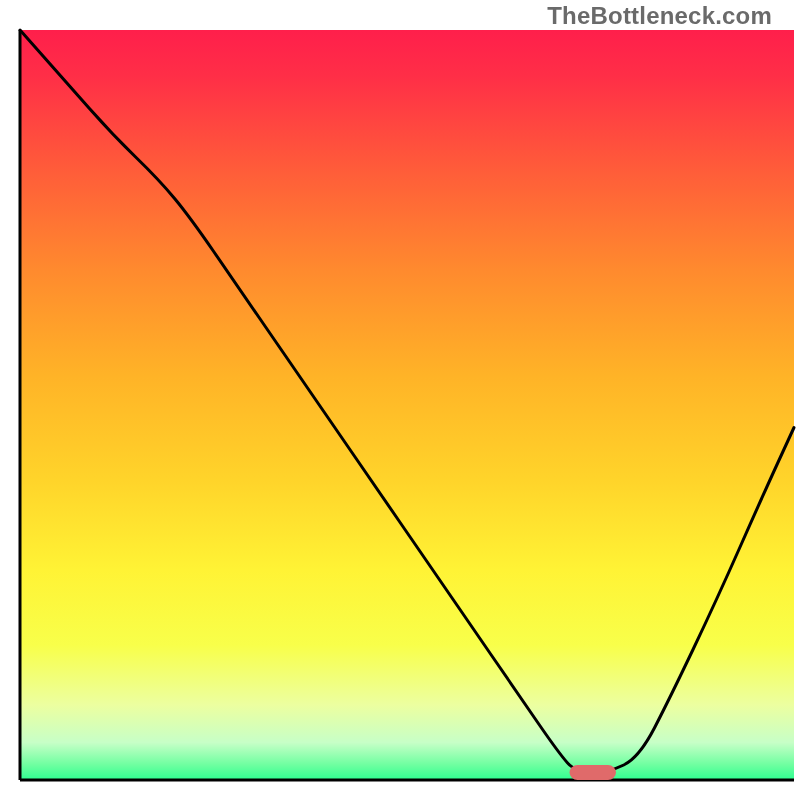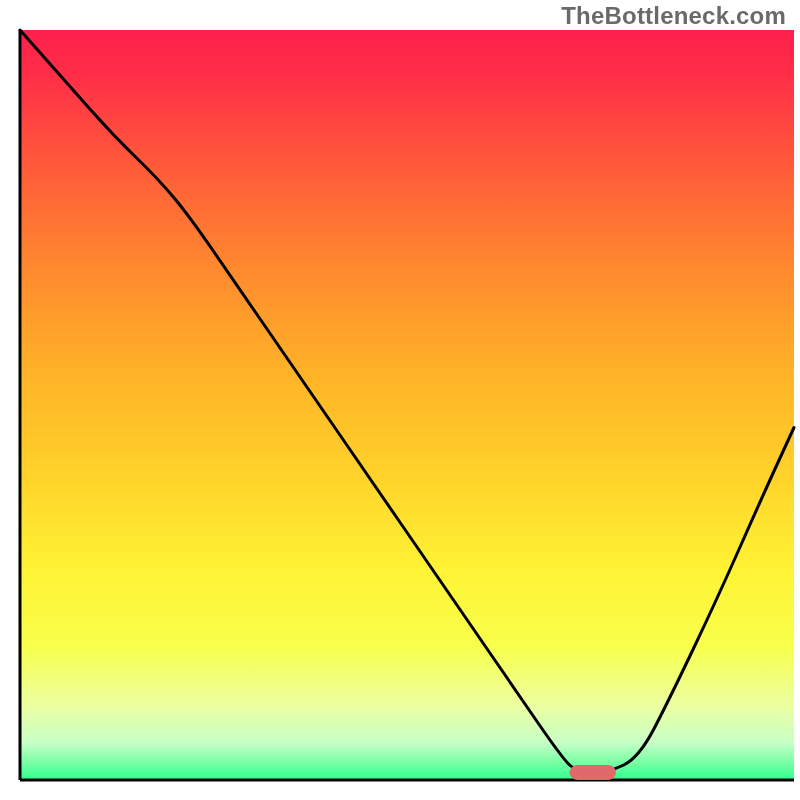--- a/index.html
+++ b/index.html
@@ -11,21 +11,21 @@
     font-family: Arial, Helvetica, sans-serif;
   }
   .wrap {
     position: relative;
     width: 800px;
     height: 800px;
   }
   .watermark {
     position: absolute;
     top: 2px;
-    right: 14px;
+    right: 28px;
     font-size: 24px;
     font-weight: 600;
     color: #6a6a6a;
     letter-spacing: 0.2px;
   }
   svg {
     position: absolute;
     top: 0;
     left: 0;
   }

